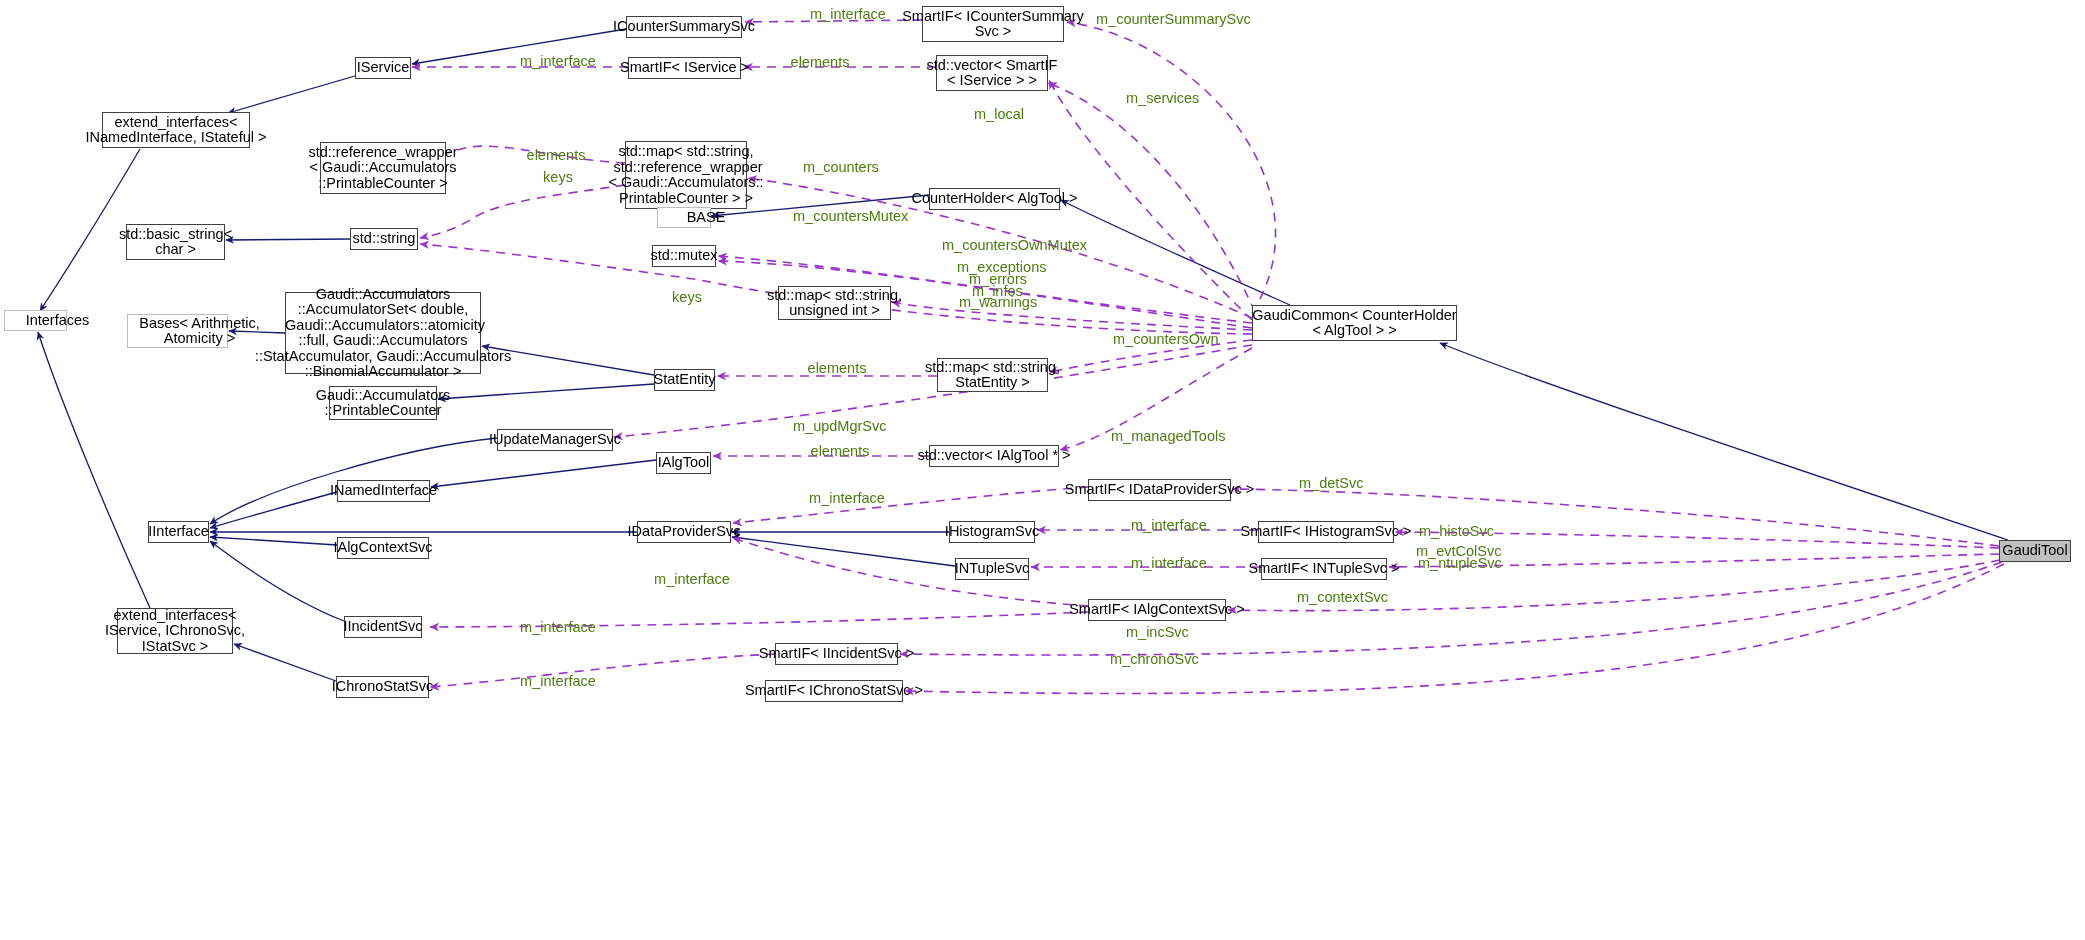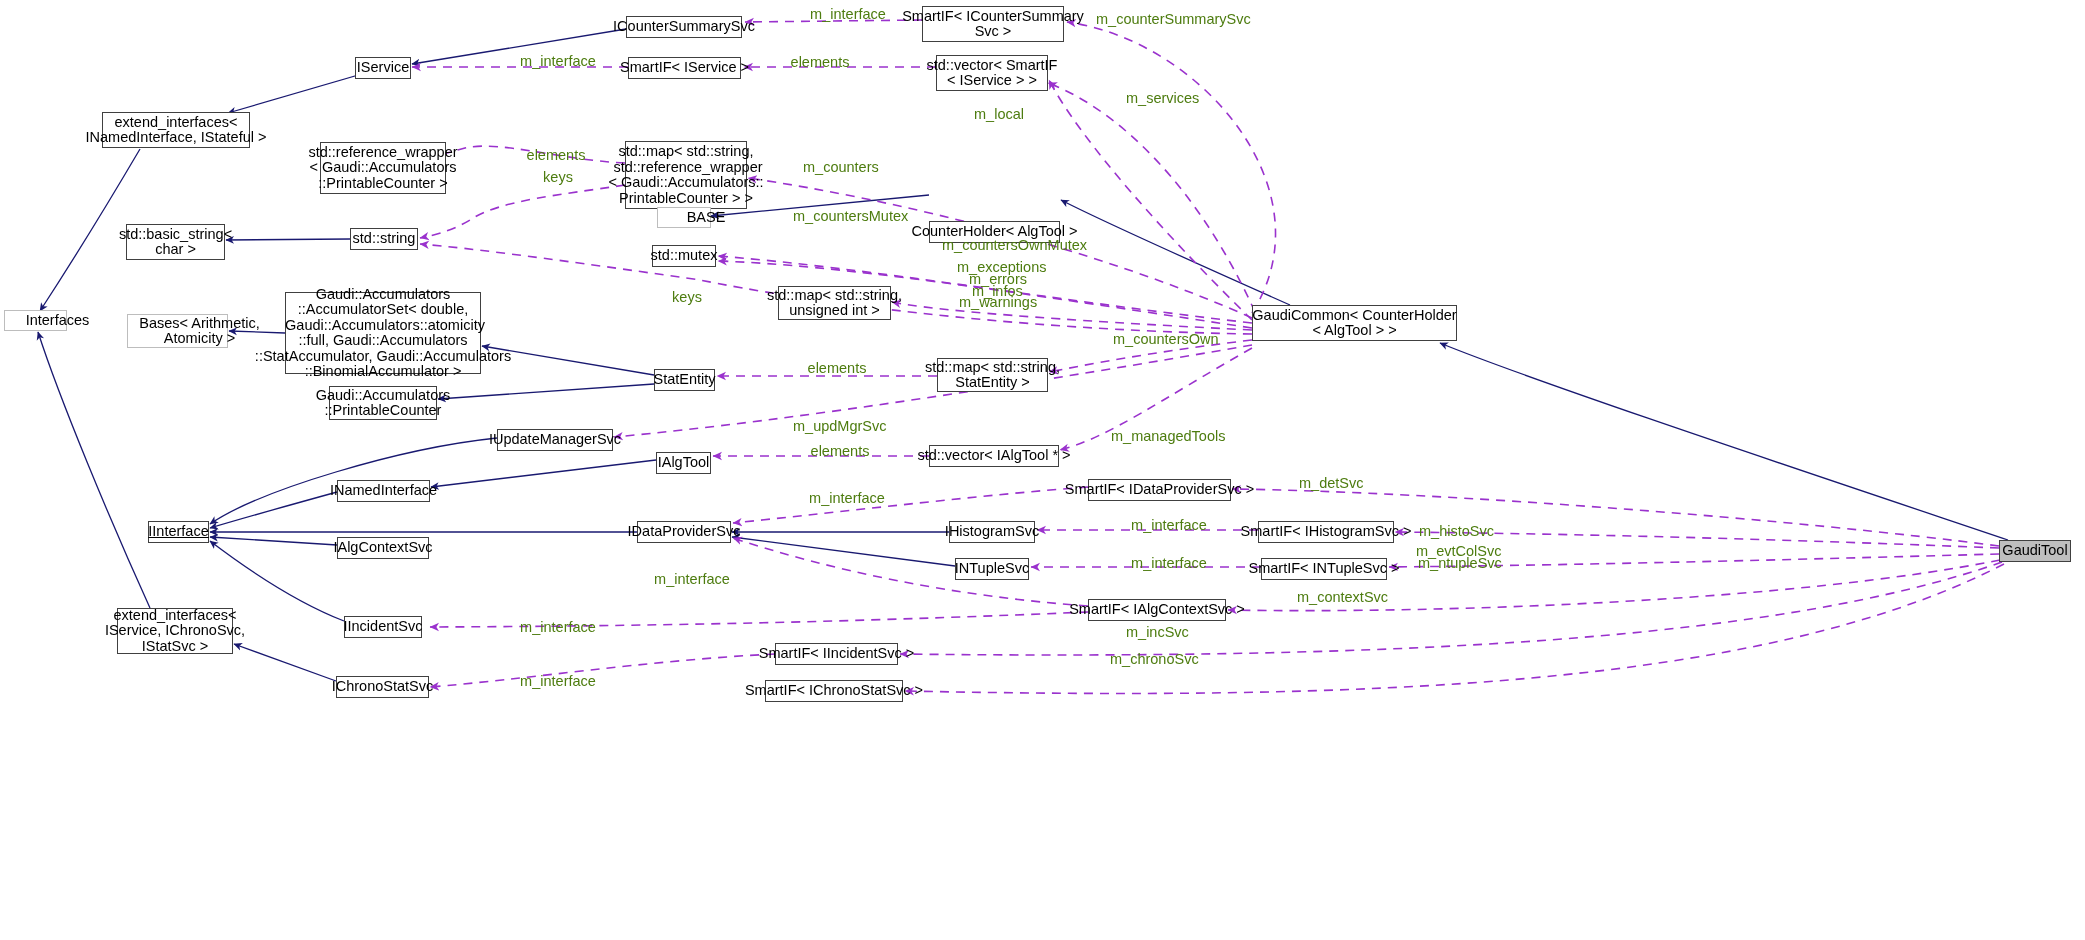--- a/index.html
+++ b/index.html
@@ -115,21 +115,21 @@
 &lt; IService &gt; &gt;</div>
       <div class="node" style="left: 102px; top: 112px; width: 148px; height: 36px;">extend_interfaces&lt;
 INamedInterface, IStateful &gt;</div>
       <div class="node" style="left: 320px; top: 142px; width: 126px; height: 52px;">std::reference_wrapper
 &lt; Gaudi::Accumulators
 ::PrintableCounter &gt;</div>
       <div class="node" style="left: 625px; top: 141px; width: 122px; height: 68px;">std::map&lt; std::string,
  std::reference_wrapper
 &lt; Gaudi::Accumulators::
 PrintableCounter &gt; &gt;</div>
-      <div class="node" style="left: 929px; top: 188px; width: 131px; height: 22px; margin-top: 33px;">CounterHolder&lt; AlgTool &gt;</div>
+      <div class="node" style="left: 929px; top: 188px; width: 131px; height: 22px;">CounterHolder&lt; AlgTool &gt;</div>
       <div class="node faint" style="left: 657px; top: 207px; width: 53px; height: 21px;">BASE</div>
       <div class="node" style="left: 126px; top: 224px; width: 99px; height: 36px;">std::basic_string&lt;
 char &gt;</div>
       <div class="node" style="left: 350px; top: 228px; width: 68px; height: 22px;">std::string</div>
       <div class="node" style="left: 652px; top: 245px; width: 64px; height: 22px;">std::mutex</div>
       <div class="node" style="left: 778px; top: 286px; width: 113px; height: 34px;">std::map&lt; std::string,
 unsigned int &gt;</div>
       <div class="node" style="left: 285px; top: 292px; width: 196px; height: 82px;">Gaudi::Accumulators
 ::AccumulatorSet&lt; double,
  Gaudi::Accumulators::atomicity
@@ -144,21 +144,21 @@
       <div class="node" style="left: 329px; top: 386px; width: 108px; height: 34px;">Gaudi::Accumulators
 ::PrintableCounter</div>
       <div class="node" style="left: 654px; top: 369px; width: 61px; height: 22px;">StatEntity</div>
       <div class="node" style="left: 937px; top: 358px; width: 111px; height: 34px;">std::map&lt; std::string,
 StatEntity &gt;</div>
       <div class="node" style="left: 497px; top: 429px; width: 116px; height: 22px;">IUpdateManagerSvc</div>
       <div class="node" style="left: 656px; top: 452px; width: 55px; height: 22px;">IAlgTool</div>
       <div class="node" style="left: 929px; top: 445px; width: 130px; height: 22px;">std::vector&lt; IAlgTool * &gt;</div>
       <div class="node" style="left: 1088px; top: 479px; width: 143px; height: 22px;">SmartIF&lt; IDataProviderSvc &gt;</div>
       <div class="node" style="left: 337px; top: 480px; width: 93px; height: 22px;">INamedInterface</div>
-      <div class="node" style="left: 148px; top: 521px; width: 61px; height: 22px; text-decoration: underline;">IInterface</div>
+      <div class="node" style="left: 148px; top: 521px; width: 61px; height: 22px;">IInterface</div>
       <div class="node" style="left: 637px; top: 521px; width: 94px; height: 22px;">IDataProviderSvc</div>
       <div class="node" style="left: 949px; top: 521px; width: 86px; height: 22px;">IHistogramSvc</div>
       <div class="node" style="left: 1258px; top: 521px; width: 136px; height: 22px;">SmartIF&lt; IHistogramSvc &gt;</div>
       <div class="node current" style="left: 1999px; top: 540px; width: 72px; height: 22px;">GaudiTool</div>
       <div class="node" style="left: 337px; top: 537px; width: 92px; height: 22px;">IAlgContextSvc</div>
       <div class="node" style="left: 955px; top: 558px; width: 74px; height: 22px;">INTupleSvc</div>
       <div class="node" style="left: 1261px; top: 558px; width: 126px; height: 22px;">SmartIF&lt; INTupleSvc &gt;</div>
       <div class="node" style="left: 1088px; top: 599px; width: 138px; height: 22px;">SmartIF&lt; IAlgContextSvc &gt;</div>
       <div class="node" style="left: 117px; top: 608px; width: 116px; height: 46px;">extend_interfaces&lt;
 IService, IChronoSvc,

